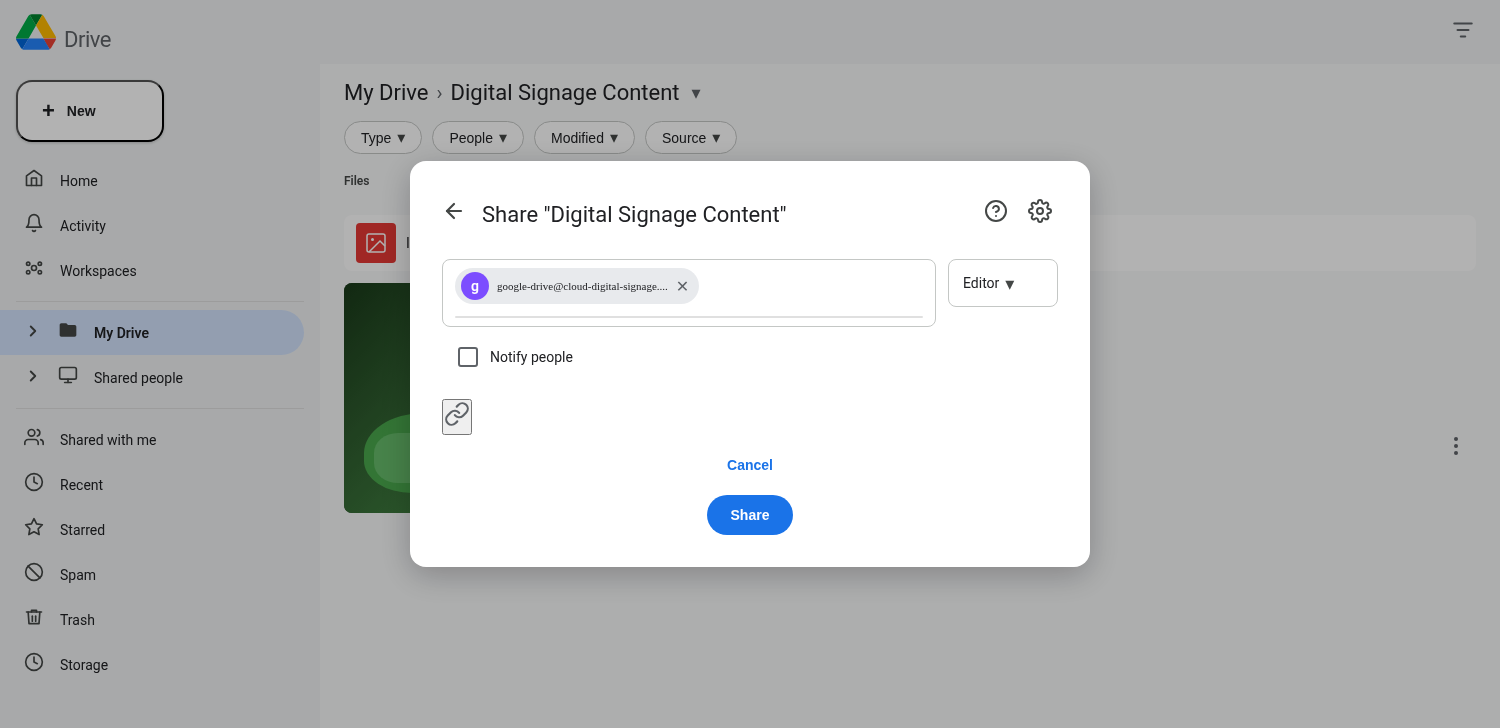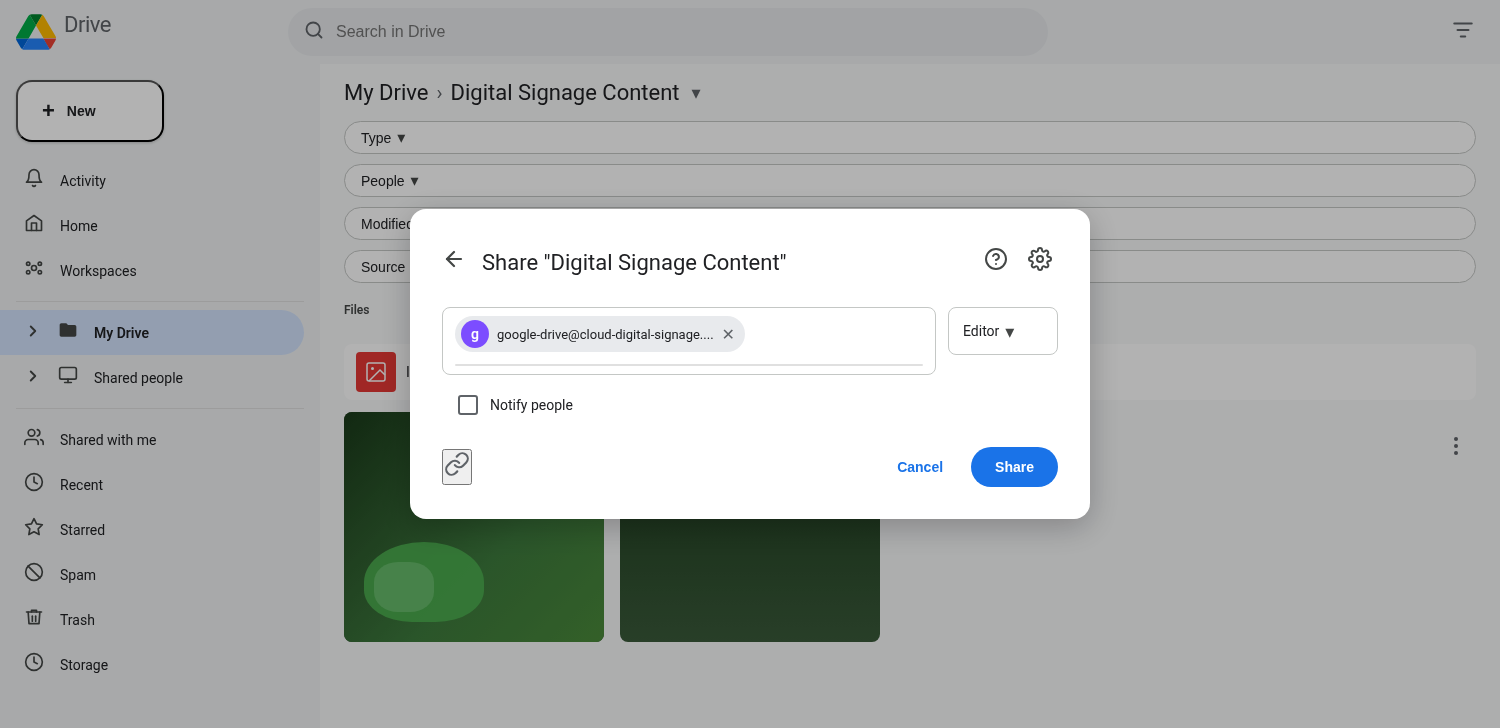--- a/index.html
+++ b/index.html
@@ -1,20 +1,20 @@
 <!DOCTYPE html>
 <html><head>
   <meta charset="utf-8">
   <style>
     * { box-sizing: border-box; margin: 0; padding: 0; }
     body { font-family: 'Google Sans', Roboto, Arial, sans-serif; background: #f1f3f4; display: flex; flex-direction: column; height: 728px; width: 1500px; overflow: hidden; }
 
     
     .topbar { display: flex; align-items: center; height: 64px; background: #f1f3f4; padding: 0 16px; gap: 12px; }
-    .logo { display: flex; align-items: flex-start; gap: 8px; min-width: 260px; }
+    .logo { display: flex; align-items: flex-end; gap: 8px; min-width: 260px; }
     .logo-icon { width: 40px; height: 40px; }
     .logo-name { font-size: 22px; color: #5f6368; font-weight: 400; letter-spacing: -0.5px; }
     .search-bar { flex: 1; display: flex; align-items: center; background: #e8eaed; border-radius: 24px; padding: 0 16px; height: 48px; gap: 12px; max-width: 760px; }
     .search-bar input { border: none; background: transparent; outline: none; font-size: 16px; color: #202124; width: 100%; }
     .search-icon { color: #5f6368; font-size: 20px; }
     .topbar-right { margin-left: auto; display: flex; align-items: center; }
     .filter-icon { color: #5f6368; font-size: 22px; cursor: pointer; padding: 8px; border-radius: 50%; }
 
     
     .main-layout { display: flex; flex: 1; overflow: hidden; }
@@ -29,21 +29,21 @@
     .sidebar-section { margin: 4px 0; }
     .sidebar-divider { height: 1px; background: #e0e0e0; margin: 8px 16px; }
 
     
     .content { flex: 1; background: #f8f9fa; padding: 16px 24px; overflow: auto; position: relative; }
     .breadcrumb { display: flex; align-items: center; gap: 8px; margin-bottom: 16px; }
     .breadcrumb-item { font-size: 22px; color: #202124; font-weight: 400; cursor: pointer; }
     .breadcrumb-arrow { font-size: 20px; color: #5f6368; }
     .breadcrumb-current { font-size: 22px; font-weight: 400; color: #202124; display: flex; align-items: center; gap: 12px; }
     .breadcrumb-dropdown { font-size: 18px; color: #5f6368; cursor: pointer; }
-    .filter-bar { display: flex; gap: 10px; margin-bottom: 20px; flex-direction: column; }
+    .filter-bar { display: flex; gap: 10px; margin-bottom: 20px; }
     .filter-chip { display: flex; align-items: center; gap: 6px; padding: 6px 16px; border: 1.5px solid #c4c7c5; border-radius: 20px; font-size: 14px; color: #202124; background: #fff; cursor: pointer; font-weight: 500; }
     .filter-chip .chevron { font-size: 16px; color: #444746; }
     .files-label { font-size: 12px; color: #444746; font-weight: 600; margin-bottom: 27px; }
     .file-item { display: flex; align-items: center; gap: 10px; padding: 8px 12px; border-radius: 8px; cursor: pointer; background: #fff; }
     .file-thumb { width: 40px; height: 40px; background: #e53935; border-radius: 4px; display: flex; align-items: center; justify-content: center; }
     .file-name { font-size: 14px; color: #202124; }
 
     
     .more-btn { position: absolute; right: 24px; top: 340px; color: #5f6368; font-size: 20px; cursor: pointer; }
 
@@ -55,29 +55,29 @@
     .dialog-header { display: flex; align-items: center; justify-content: space-between; margin-bottom: 24px; }
     .dialog-title-area { display: flex; align-items: center; gap: 16px; }
     .dialog-back { color: #444746; font-size: 22px; cursor: pointer; background: none; border: none; }
     .dialog-title { font-size: 22px; font-weight: 400; color: #202124; }
     .dialog-actions-icons { display: flex; gap: 8px; align-items: center; }
     .dialog-icon-btn { color: #444746; font-size: 22px; cursor: pointer; padding: 6px; border-radius: 50%; background: none; border: none; }
     .share-input-row { display: flex; gap: 12px; align-items: flex-start; margin-bottom: 20px; }
     .share-input-box { flex: 1; border: 1.5px solid #c4c7c5; border-radius: 8px; padding: 8px 12px; min-height: 64px; display: flex; flex-direction: column; gap: 8px; }
     .share-chip { display: inline-flex; align-items: center; gap: 8px; background: #e8eaed; border-radius: 20px; padding: 4px 10px 4px 6px; }
     .share-chip-avatar { width: 28px; height: 28px; border-radius: 50%; background: #7c4dff; display: flex; align-items: center; justify-content: center; color: #fff; font-size: 14px; font-weight: 600; }
-    .share-chip-email { font-size: 13px; color: #202124; }
+    .share-chip-email { font-size: 11px; color: #202124; font-family: Liberation Serif, serif; }
     .share-chip-close { color: #5f6368; cursor: pointer; font-size: 16px; }
     .share-input-underline { height: 2px; background: #e0e0e0; border-radius: 1px; margin-top: 4px; }
     .editor-select { display: flex; align-items: center; gap: 6px; border: 1.5px solid #c4c7c5; border-radius: 8px; padding: 10px 14px; font-size: 14px; color: #202124; cursor: pointer; background: #fff; min-width: 110px; height: 48px; text-align: center; }
     .editor-chevron { color: #444746; font-size: 18px; }
     .notify-row { display: flex; align-items: center; gap: 12px; margin-bottom: 32px; margin-left: 16px; }
     .notify-checkbox { width: 20px; height: 20px; border: 2px solid #5f6368; border-radius: 3px; background: #fff; display: flex; align-items: center; justify-content: center; cursor: pointer; }
     .notify-label { font-size: 14px; color: #202124; }
-    .dialog-footer { display: flex; align-items: center; justify-content: center; gap: 12px; }
+    .dialog-footer { display: flex; align-items: center; justify-content: center; gap: 12px; flex-direction: column; }
     .copy-link-btn { color: #5f6368; font-size: 22px; cursor: pointer; margin-right: auto; }
     .cancel-btn { font-size: 14px; color: #1a73e8; font-weight: 600; background: none; border: none; cursor: pointer; padding: 10px 16px; border-radius: 20px; }
     .share-btn { font-size: 14px; color: #fff; font-weight: 600; background: #1a73e8; border: none; cursor: pointer; padding: 12px 24px; border-radius: 24px; }
 
     
   </style>
 </head>
 <body>
 
 <div class="topbar">
@@ -86,29 +86,20 @@
     <svg class="logo-icon" viewBox="0 0 87.3 78" xmlns="http://www.w3.org/2000/svg">
       <path d="m6.6 66.85 3.85 6.65c.8 1.4 1.95 2.5 3.3 3.3l13.75-23.8h-27.5c0 1.55.4 3.1 1.2 4.5z" fill="#0066da"></path>
       <path d="m43.65 25-13.75-23.8c-1.35.8-2.5 1.9-3.3 3.3l-25.4 44a9.06 9.06 0 0 0 -1.2 4.5h27.5z" fill="#00ac47"></path>
       <path d="m73.55 76.8c1.35-.8 2.5-1.9 3.3-3.3l1.6-2.75 7.65-13.25c.8-1.4 1.2-2.95 1.2-4.5h-27.502l5.852 11.5z" fill="#ea4335"></path>
       <path d="m43.65 25 13.75-23.8c-1.35-.8-2.9-1.2-4.5-1.2h-18.5c-1.6 0-3.15.45-4.5 1.2z" fill="#00832d"></path>
       <path d="m59.8 53h-32.3l-13.75 23.8c1.35.8 2.9 1.2 4.5 1.2h50.8c1.6 0 3.15-.45 4.5-1.2z" fill="#2684fc"></path>
       <path d="m73.4 26.5-12.7-22c-.8-1.4-1.95-2.5-3.3-3.3l-13.75 23.8 16.15 27h27.45c0-1.55-.4-3.1-1.2-4.5z" fill="#ffba00"></path>
     </svg>
     <span class="logo-name">Drive</span>
   </div>
-  <div class="search-bar">
-    <span class="search-icon">
-      <svg width="20" height="20" viewBox="0 0 24 24" fill="none" stroke="#5f6368" stroke-width="2.2" stroke-linecap="round" stroke-linejoin="round">
-          <circle cx="11" cy="11" r="8"></circle>
-          <line x1="21" y1="21" x2="16.65" y2="16.65"></line>
-        </svg>
-    </span>
-    <input type="text" placeholder="Search in Drive" style="">
-  </div>
   <div class="topbar-right">
     <span class="filter-icon">
       <svg width="26" height="26" viewBox="0 0 24 24" fill="none" stroke="#5f6368" stroke-width="2" stroke-linecap="round">
           <line x1="4" y1="6" x2="20" y2="6"></line>
           <line x1="7" y1="12" x2="17" y2="12"></line>
           <line x1="10" y1="18" x2="14" y2="18"></line>
         </svg>
     </span>
   </div>
 </div>
@@ -118,34 +109,34 @@
   <div class="sidebar">
     <button class="new-btn">
       <span class="plus">+</span>
       <span>New</span>
     </button>
 
     <div class="sidebar-section">
       <div class="sidebar-item">
         <span class="icon">
           <svg width="20" height="20" viewBox="0 0 24 24" fill="none" stroke="#444746" stroke-width="2" stroke-linecap="round" stroke-linejoin="round">
+              <path d="M3 9.5L12 3l9 6.5V21H3z"></path>
+              <path d="M9 21V12h6v9"></path>
+            </svg>
+        </span>
+        <span>Home</span>
+      </div>
+      <div class="sidebar-item">
+        <span class="icon">
+          <svg width="20" height="20" viewBox="0 0 24 24" fill="none" stroke="#444746" stroke-width="2" stroke-linecap="round" stroke-linejoin="round">
               <path d="M18 8A6 6 0 0 0 6 8c0 7-3 9-3 9h18s-3-2-3-9"></path>
               <path d="M13.73 21a2 2 0 0 1-3.46 0"></path>
             </svg>
         </span>
         <span>Activity</span>
-      </div>
-      <div class="sidebar-item">
-        <span class="icon">
-          <svg width="20" height="20" viewBox="0 0 24 24" fill="none" stroke="#444746" stroke-width="2" stroke-linecap="round" stroke-linejoin="round">
-              <path d="M3 9.5L12 3l9 6.5V21H3z"></path>
-              <path d="M9 21V12h6v9"></path>
-            </svg>
-        </span>
-        <span>Home</span>
       </div>
       <div class="sidebar-item">
         <span class="icon">
           <svg width="20" height="20" viewBox="0 0 24 24" fill="none" stroke="#444746" stroke-width="2" stroke-linecap="round" stroke-linejoin="round">
               <circle cx="12" cy="12" r="3"></circle>
               <circle cx="5" cy="7" r="2"></circle>
               <circle cx="19" cy="7" r="2"></circle>
               <circle cx="5" cy="17" r="2"></circle>
               <circle cx="19" cy="17" r="2"></circle>
             </svg>

